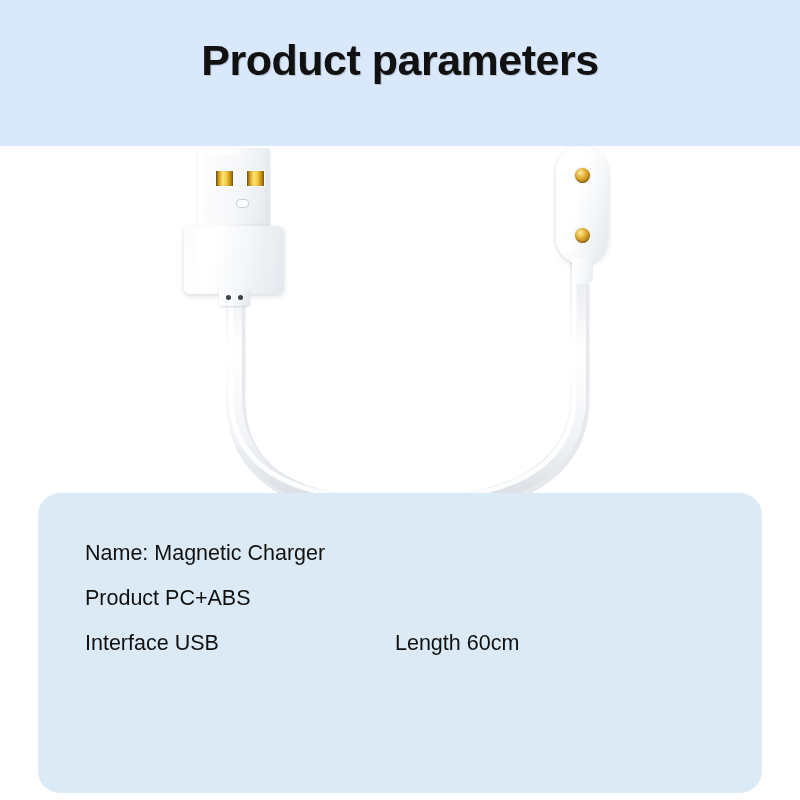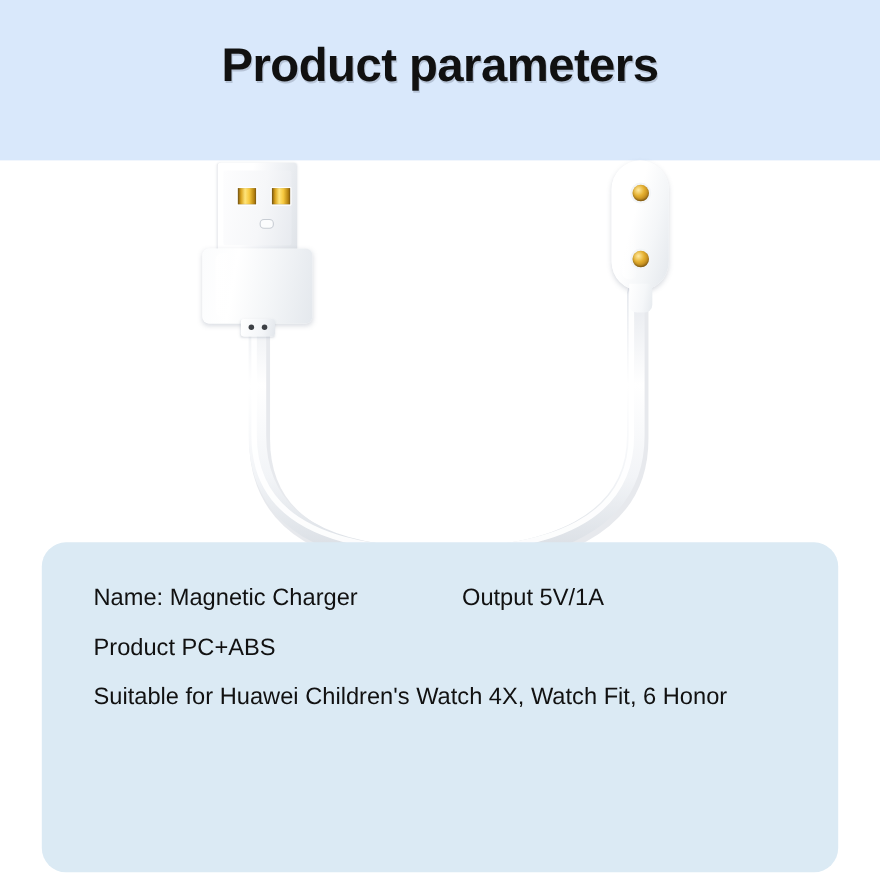--- a/index.html
+++ b/index.html
@@ -209,26 +209,25 @@
     border-radius: 22px;
   }
   #spec-list {
     position: absolute;
     left: 47px;
     top: 38px;
     right: 18px;
   }
   .spec-row {
     display: flex;
-    align-items: flex-start;
+    align-items: center;
     height: 45px;
     font-size: 21.5px;
     color: #111111;
     white-space: nowrap;
-    gap: 25px;
   }
   .spec-col-left {
     width: 310px;
     flex: 0 0 310px;
   }
   .spec-col-right {
     flex: 1 1 auto;
   }
   .spec-row-wide {
     display: block;
@@ -291,26 +290,28 @@
       <div id="magnetic-neck"></div>
     </div>
 
   </div>
 
   <div id="spec-panel">
     <div id="spec-list">
 
       <div class="spec-row">
         <span class="spec-col-left">Name: Magnetic Charger</span>
-        <span class="spec-col-right">Output 5V/1A</span>
       </div>
 
       <div class="spec-row">
         <span class="spec-col-left">Product PC+ABS</span>
       </div>
 
-
-      <div class="spec-row-wide">Suitable for Huawei Children's Watch 4X, Watch Fit, 6 Honor</div>
+      <div class="spec-row">
+        <span class="spec-col-left">Interface USB</span>
+        <span class="spec-col-right">Length 60cm</span>
+      </div>
+
 
     </div>
   </div>
 
 </div>
 
 </body></html>

